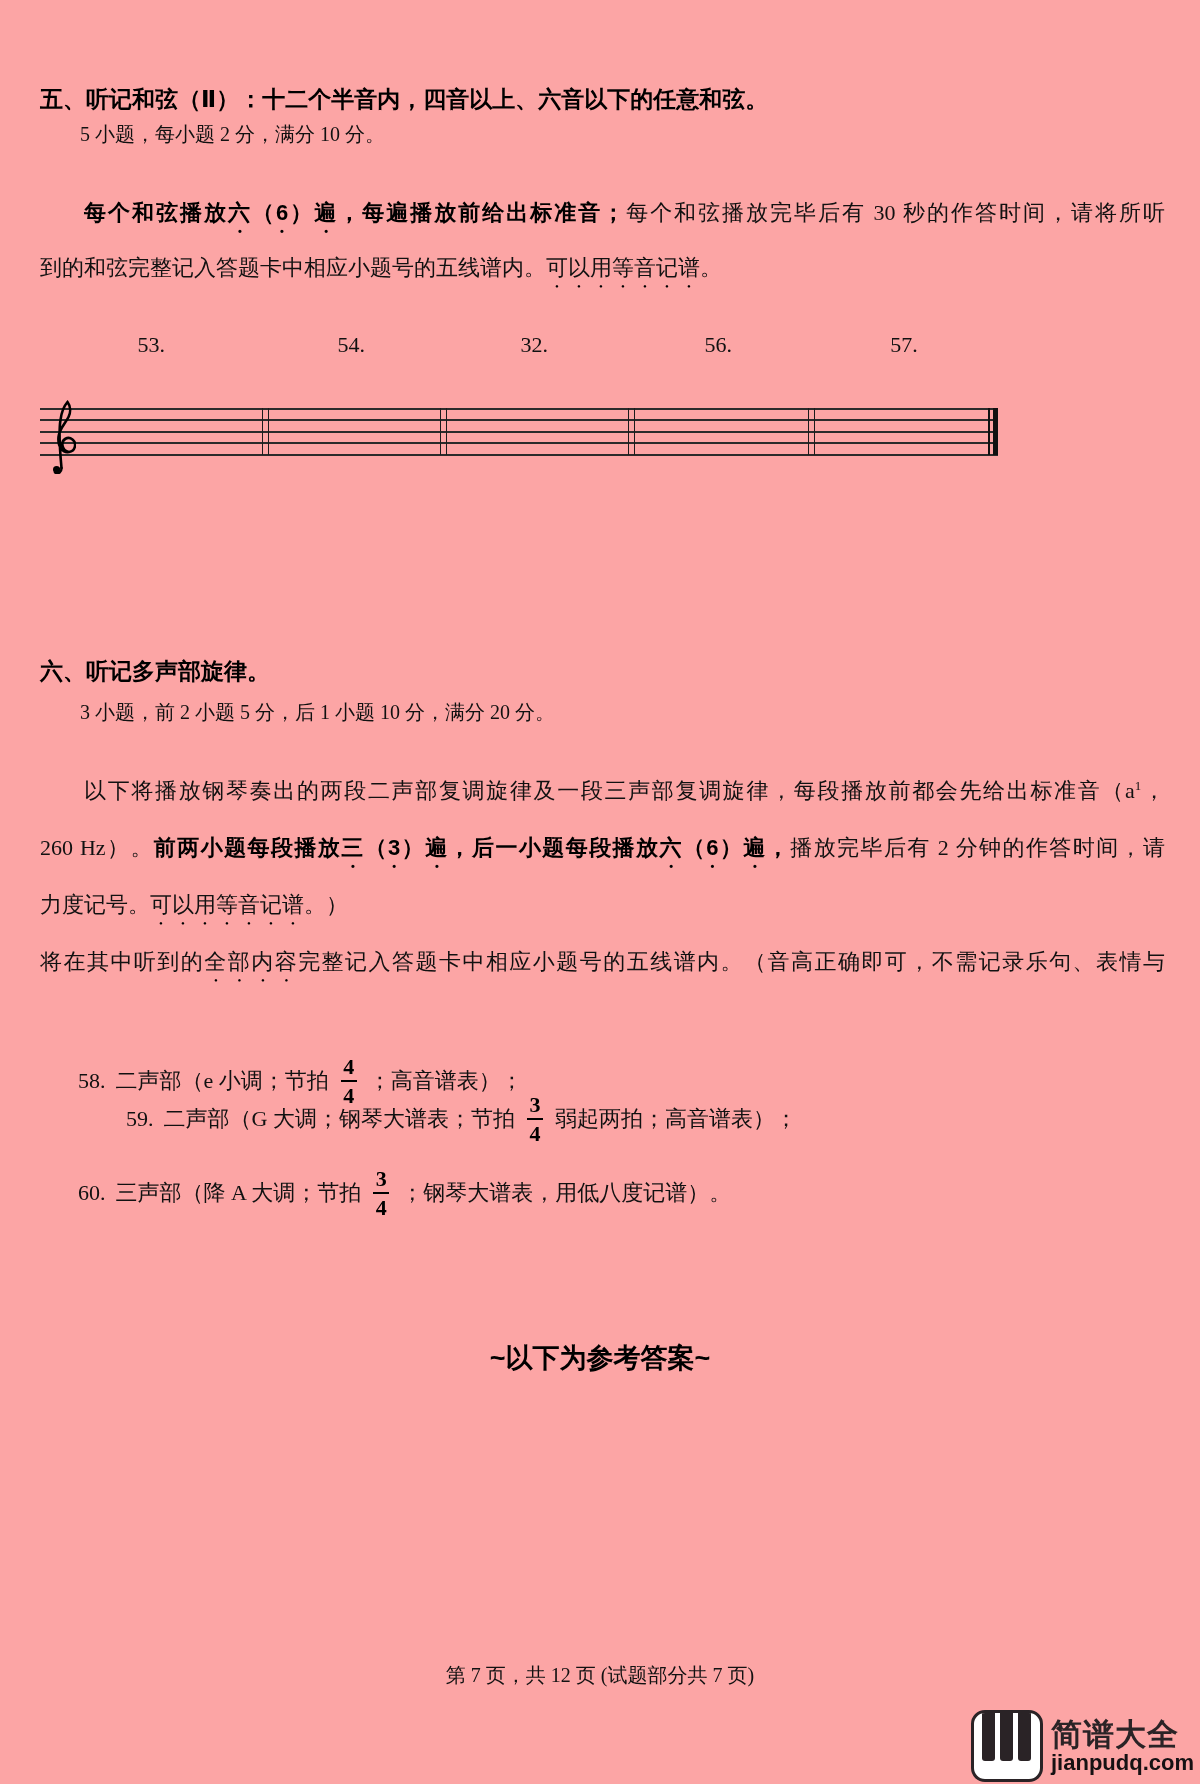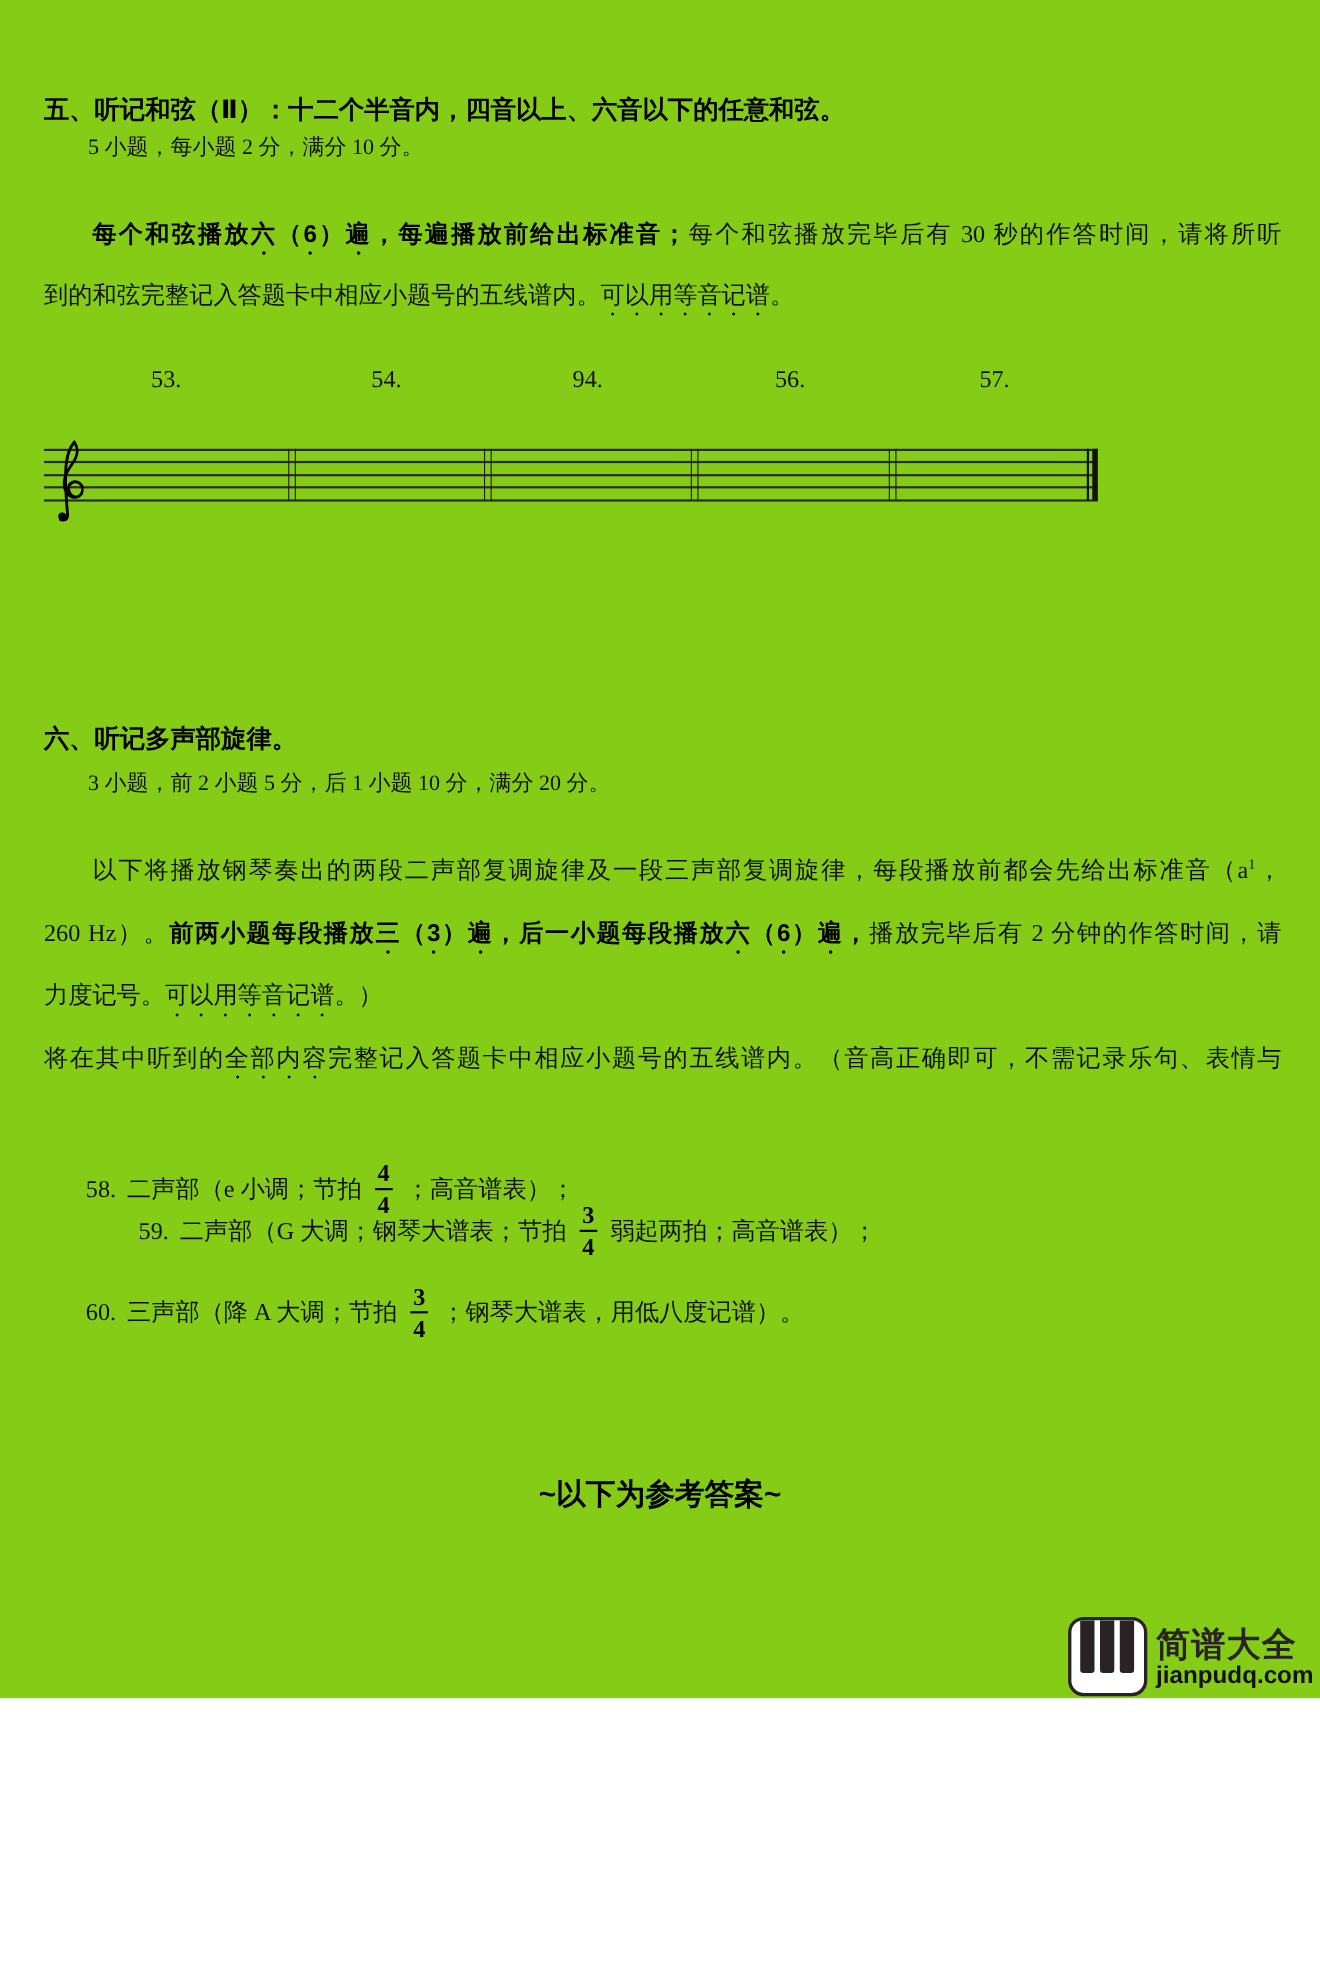--- a/index.html
+++ b/index.html
@@ -1,16 +1,16 @@
 <!DOCTYPE html>
 <html><head>
 <meta charset="utf-8">
 <style>
   html,body{margin:0;padding:0;background:#fff;}
-  .page{position:relative;width:1200px;height:1544px;background:#84cc16;color:#000;
+  .page{position:relative;width:1200px;height:1784px;background:#fca5a5;color:#000;
         font-family:"Liberation Serif","DejaVu Serif",serif;overflow:hidden;}
   .abs{position:absolute;}
 
   h2.sec{margin:0;font-family:"Liberation Sans","DejaVu Sans",sans-serif;
          font-weight:700;font-size:23px;line-height:30px;color:#000;}
   .note{font-size:20px;line-height:24px;text-indent:2em;color:#111;}
 
   .para{width:1125px;}
   .pline{width:1125px;font-size:22px;line-height:55px;height:55px;color:#111;white-space:nowrap;}
   .p6 .pline{line-height:57px;height:57px;}
@@ -73,21 +73,21 @@
       <span class="b">每个和弦播放</span><span class="b em">六（6）遍</span><span class="b">，每遍播放前给出标准音；</span><span>每个和弦播放完毕后有 30 秒的作答时间，请将所听</span>
     </div>
     <div class="pline">
       <span>到的和弦完整记入答题卡中相应小题号的五线谱内。</span><span class="em">可以用等音记谱</span><span>。</span>
     </div>
   </div>
 
   <div class="qnums abs">
     <span style="left:11.6%;">53.</span>
     <span style="left:32.5%;">54.</span>
-    <span style="left:51.6%;">94.</span>
+    <span style="left:51.6%;">32.</span>
     <span style="left:70.8%;">56.</span>
     <span style="left:90.2%;text-align:center;">57.</span>
   </div>
 
   <div class="staff abs">
     <div class="sl" style="top:0;"></div>
     <div class="sl" style="top:11px;"></div>
     <div class="sl" style="top:23px;"></div>
     <div class="sl" style="top:34px;"></div>
     <div class="sl" style="top:46px;"></div>

